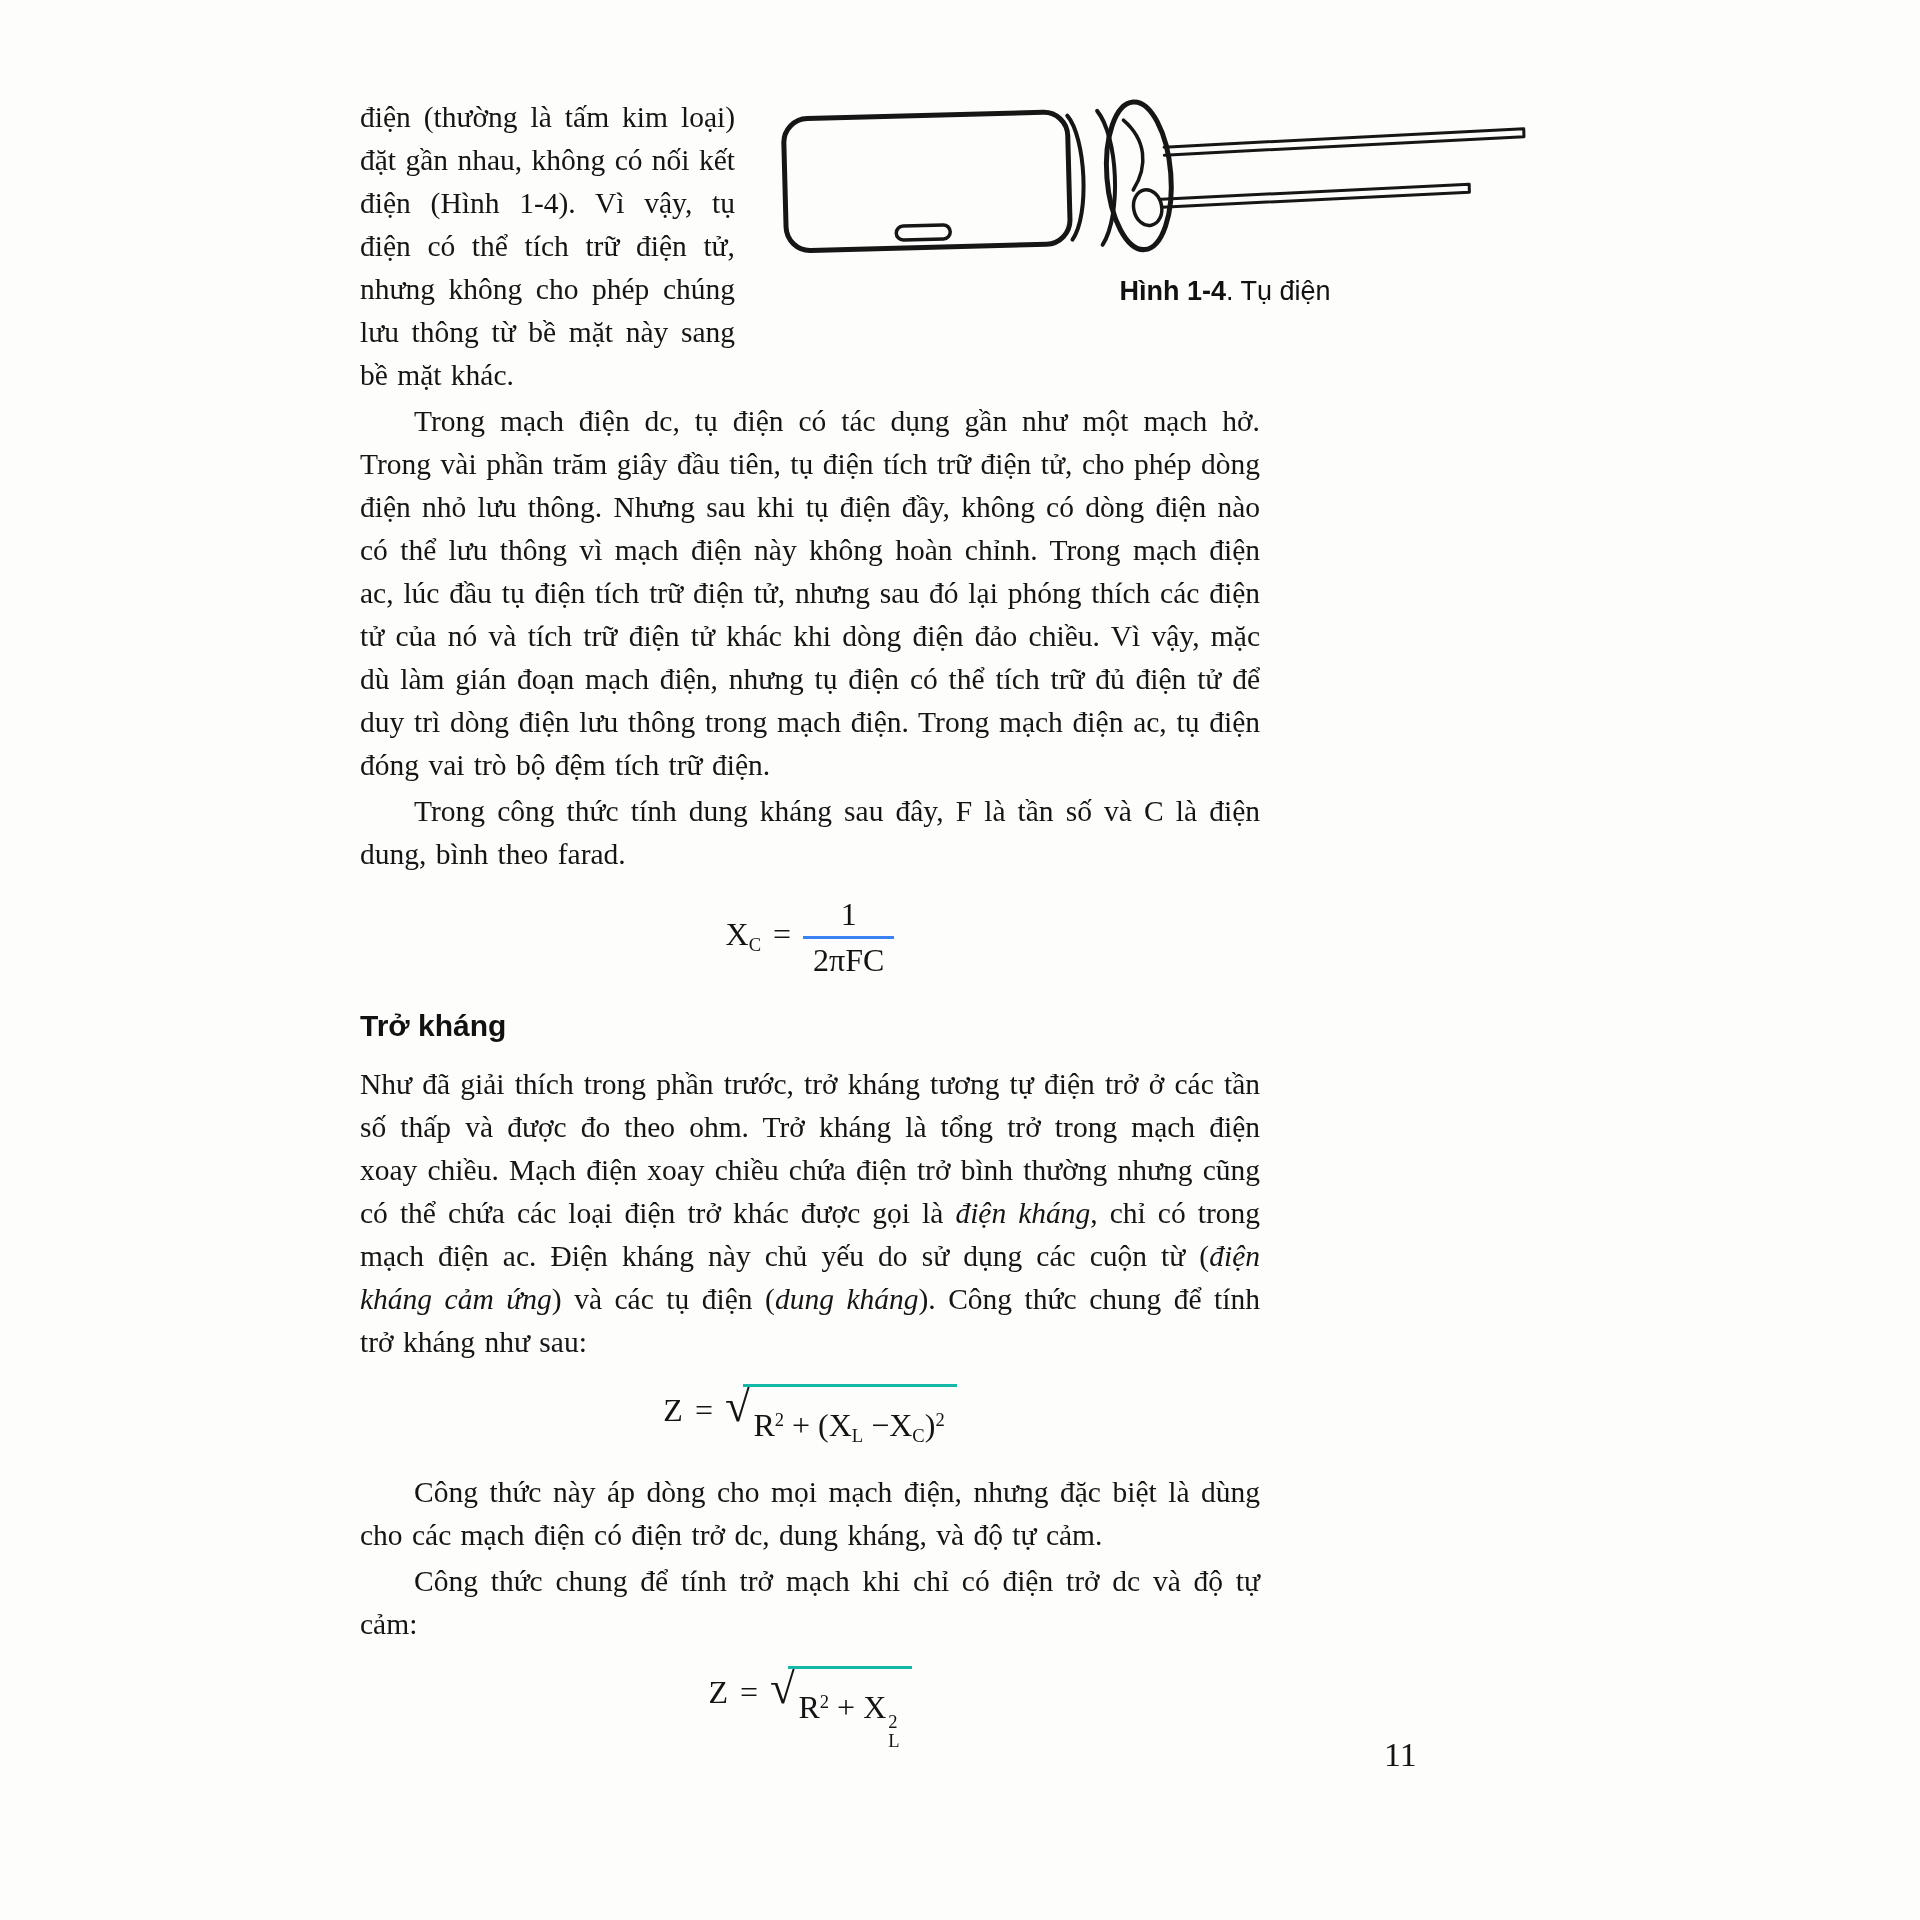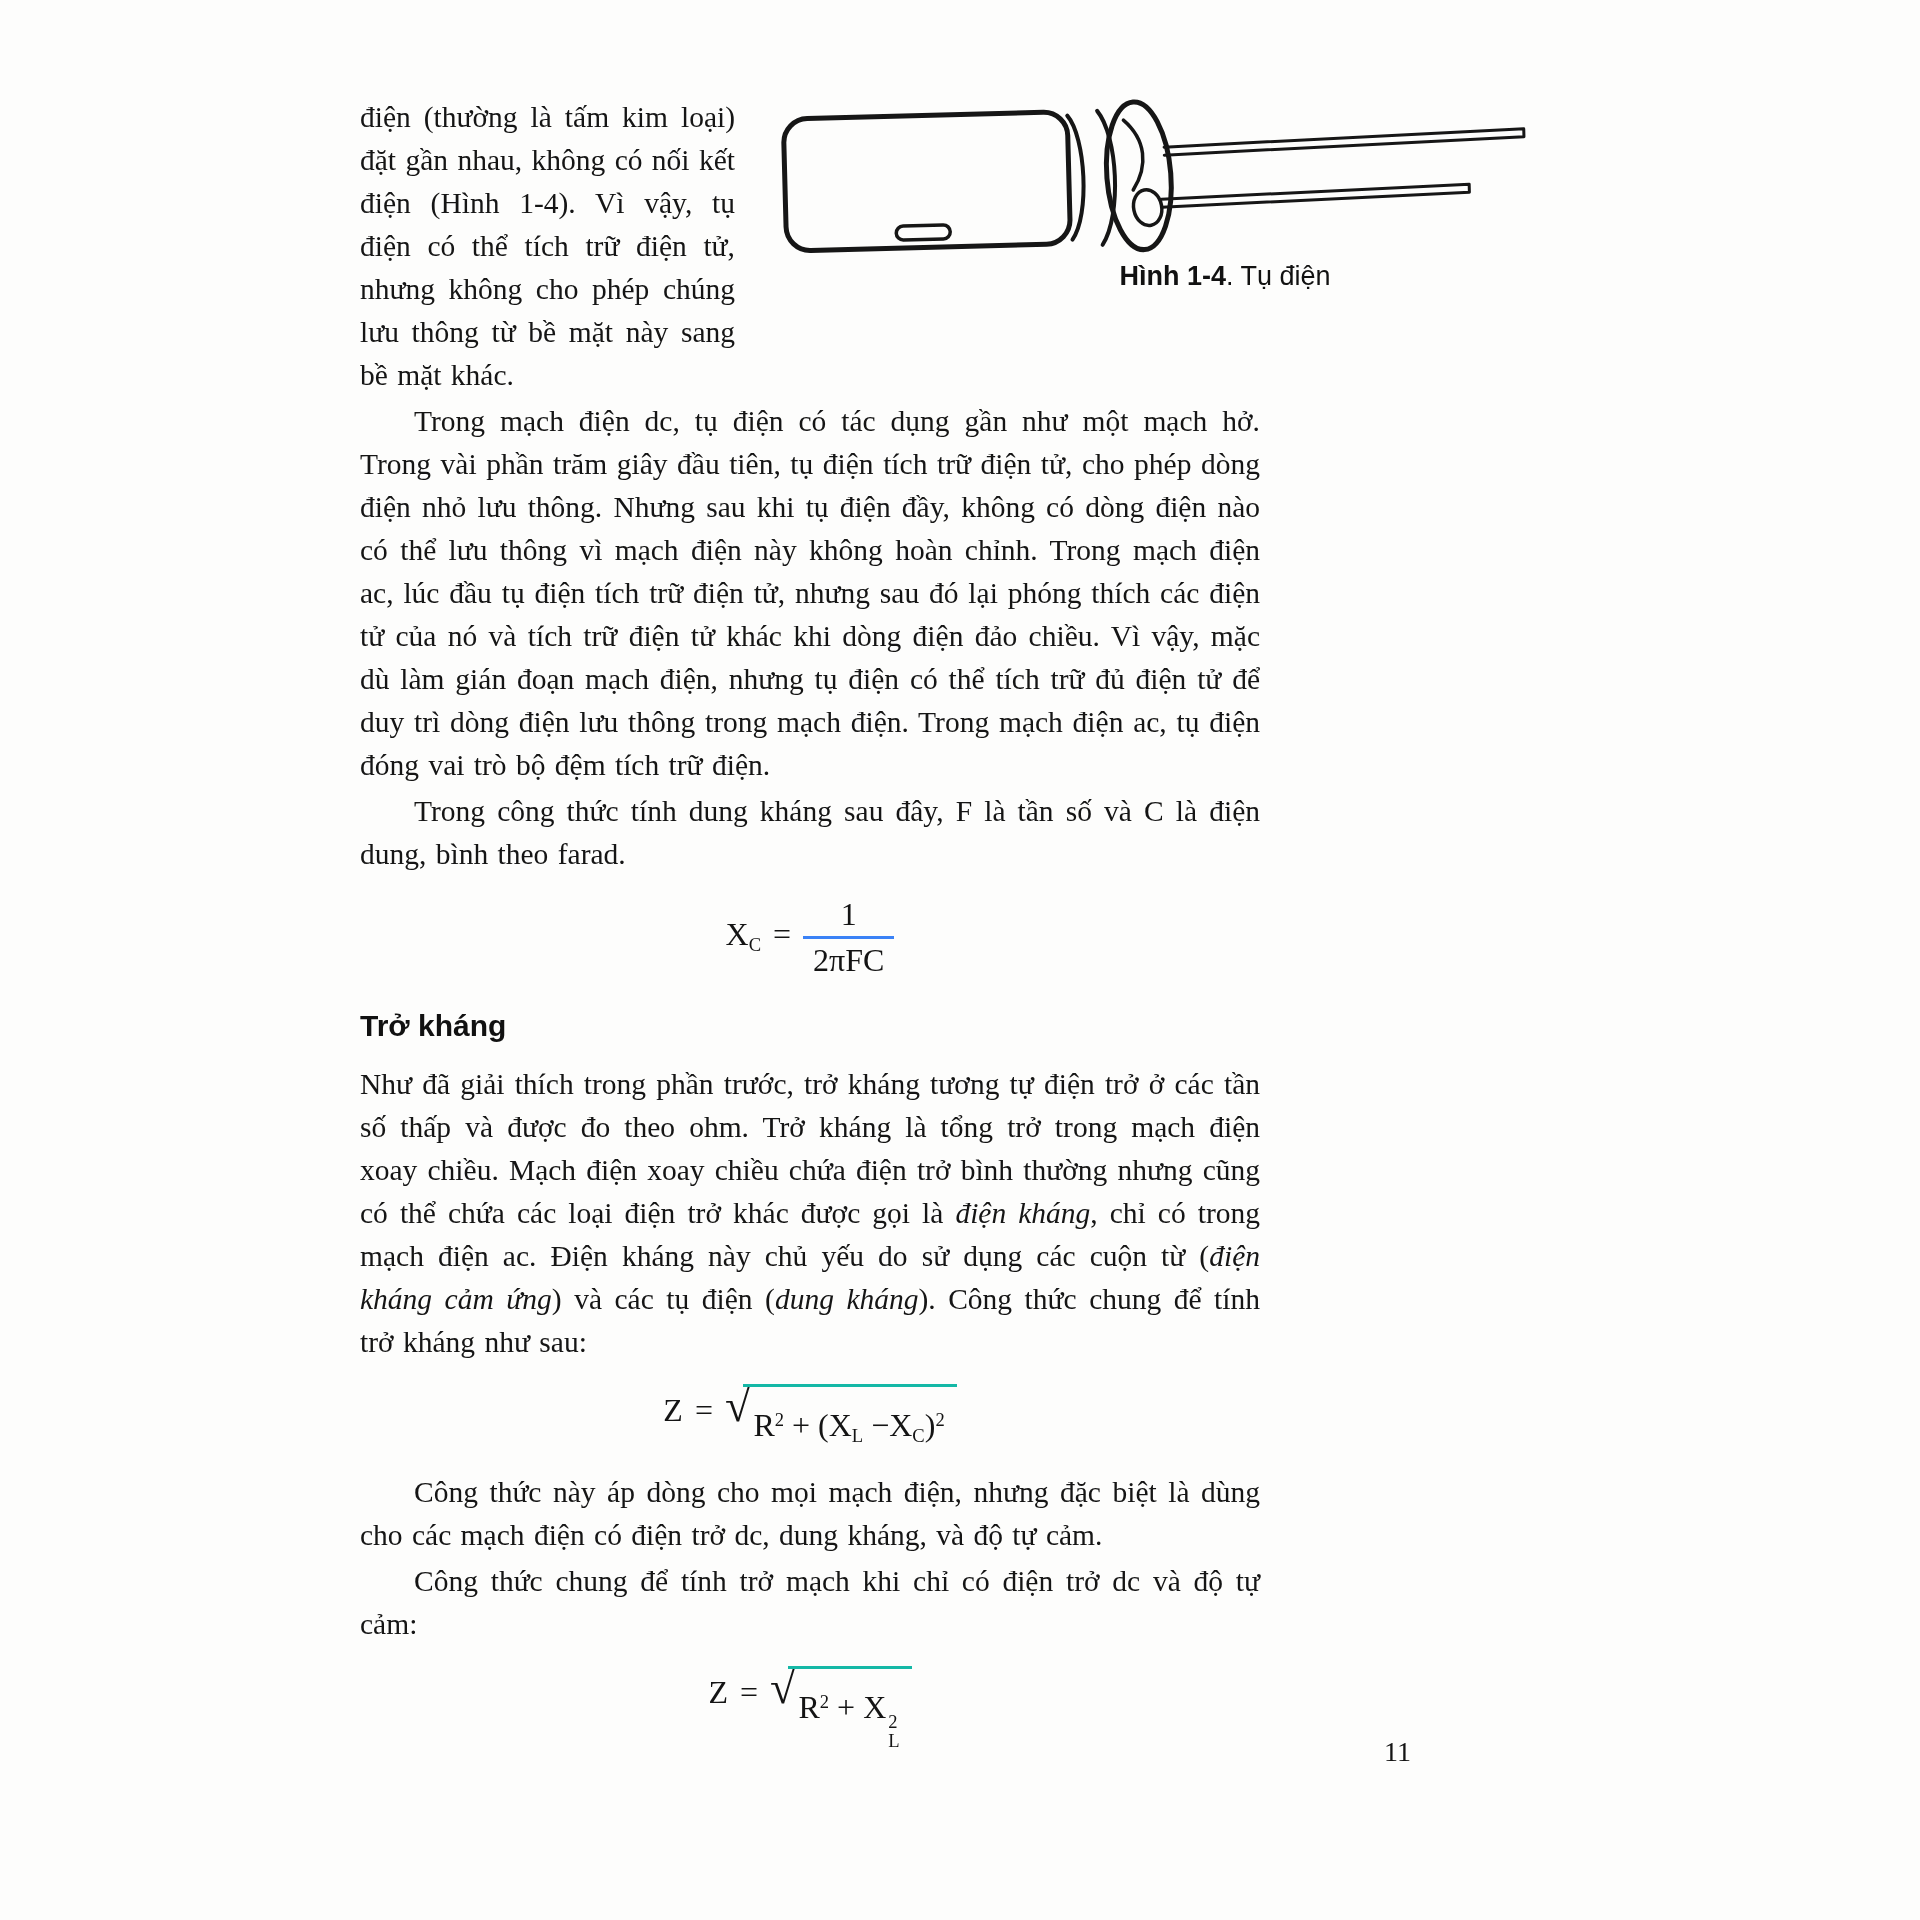--- a/index.html
+++ b/index.html
@@ -33,21 +33,21 @@
 
   
   .fig {
     float:right;
     width:790px;
     height:214px;
     margin:2px -285px 6px 20px;
   }
   .fig svg { display:block; width:790px; height:158px; }
   .caption {
-    margin:5px 0 0 0;
+    margin:20px 0 0 0;
     padding-left:150px;
     text-align:center;
     font-family:"Liberation Sans", sans-serif;
     font-size:27px;
     color:#111;
   }
   .cap-b { font-weight:bold; }
 
   .subhead {
     font-family:"Liberation Sans", sans-serif;
@@ -78,21 +78,21 @@
   .rad-sign { font-size:1.45em; line-height:0.95; margin-right:-7px; font-weight:normal; }
   .radicand { border-top:3px solid #14b8a6; padding:20px 12px 0 10px; }
   .supsub {
     display:inline-flex; flex-direction:column; align-items:flex-start;
     font-size:0.58em; line-height:1.05; vertical-align:-0.5em; margin-left:2px;
   }
 
   .pagenum {
     position:absolute;
     left:1384px; top:1736px;
-    font-size:28px;
+    font-size:34px;
     color:#141414;
   }
 </style>
 </head>
 <body>
 
 <div class="page">
   <main class="col">
 
     <section class="intro-block">

